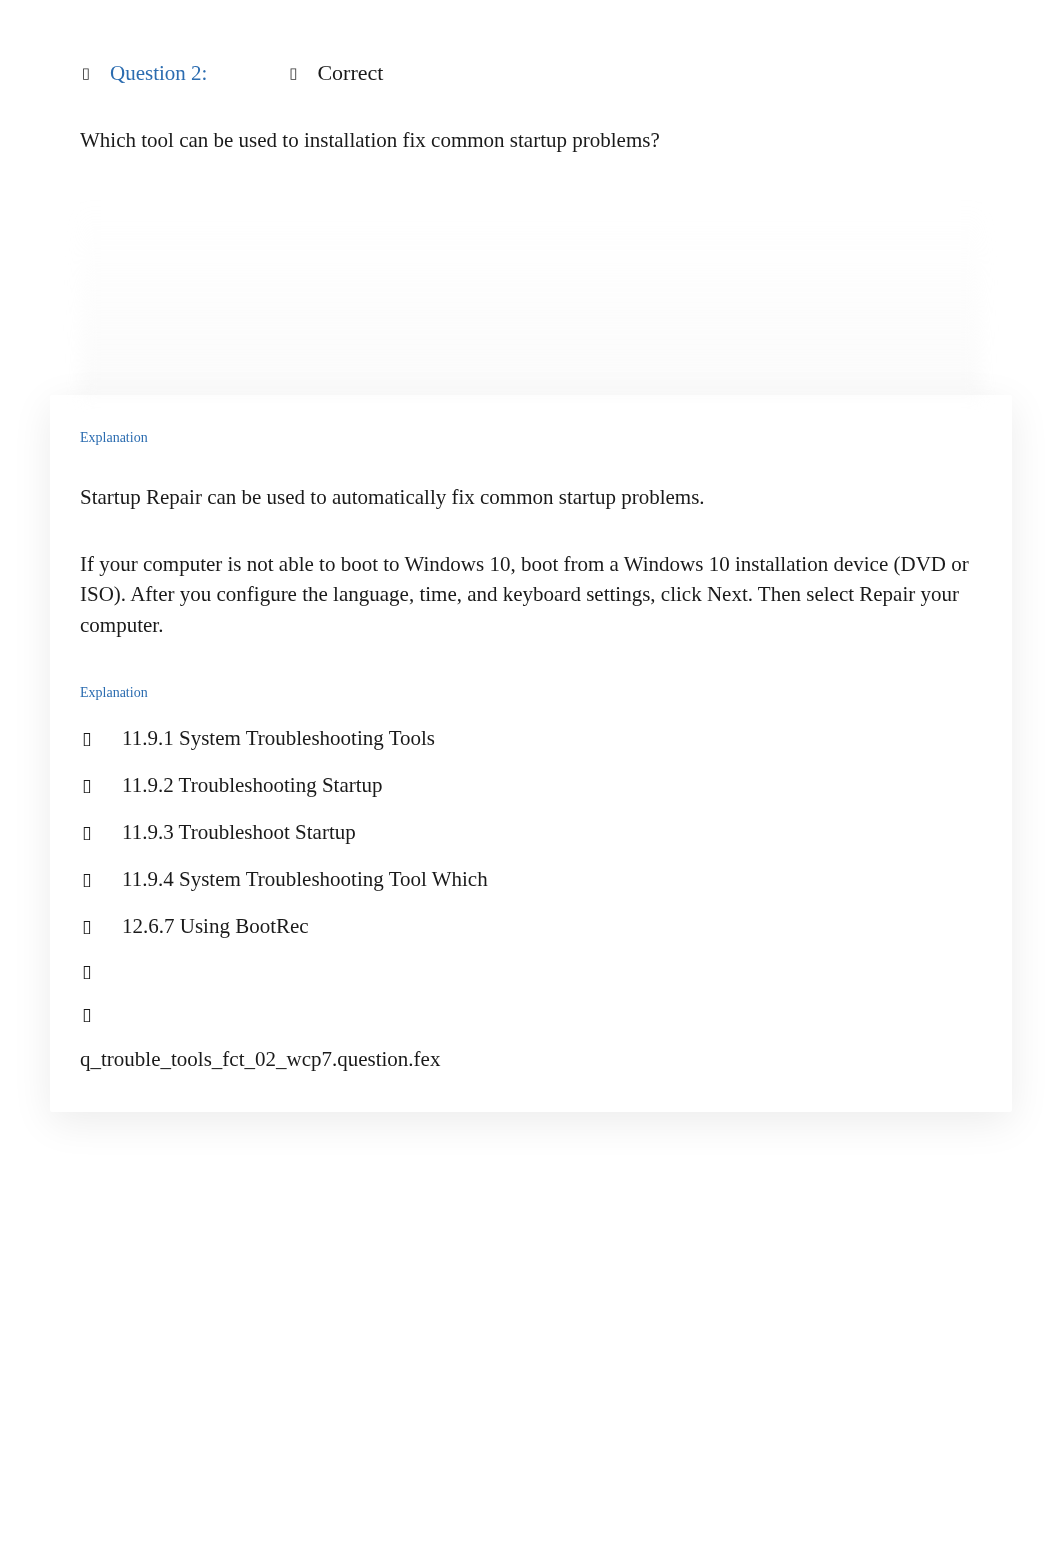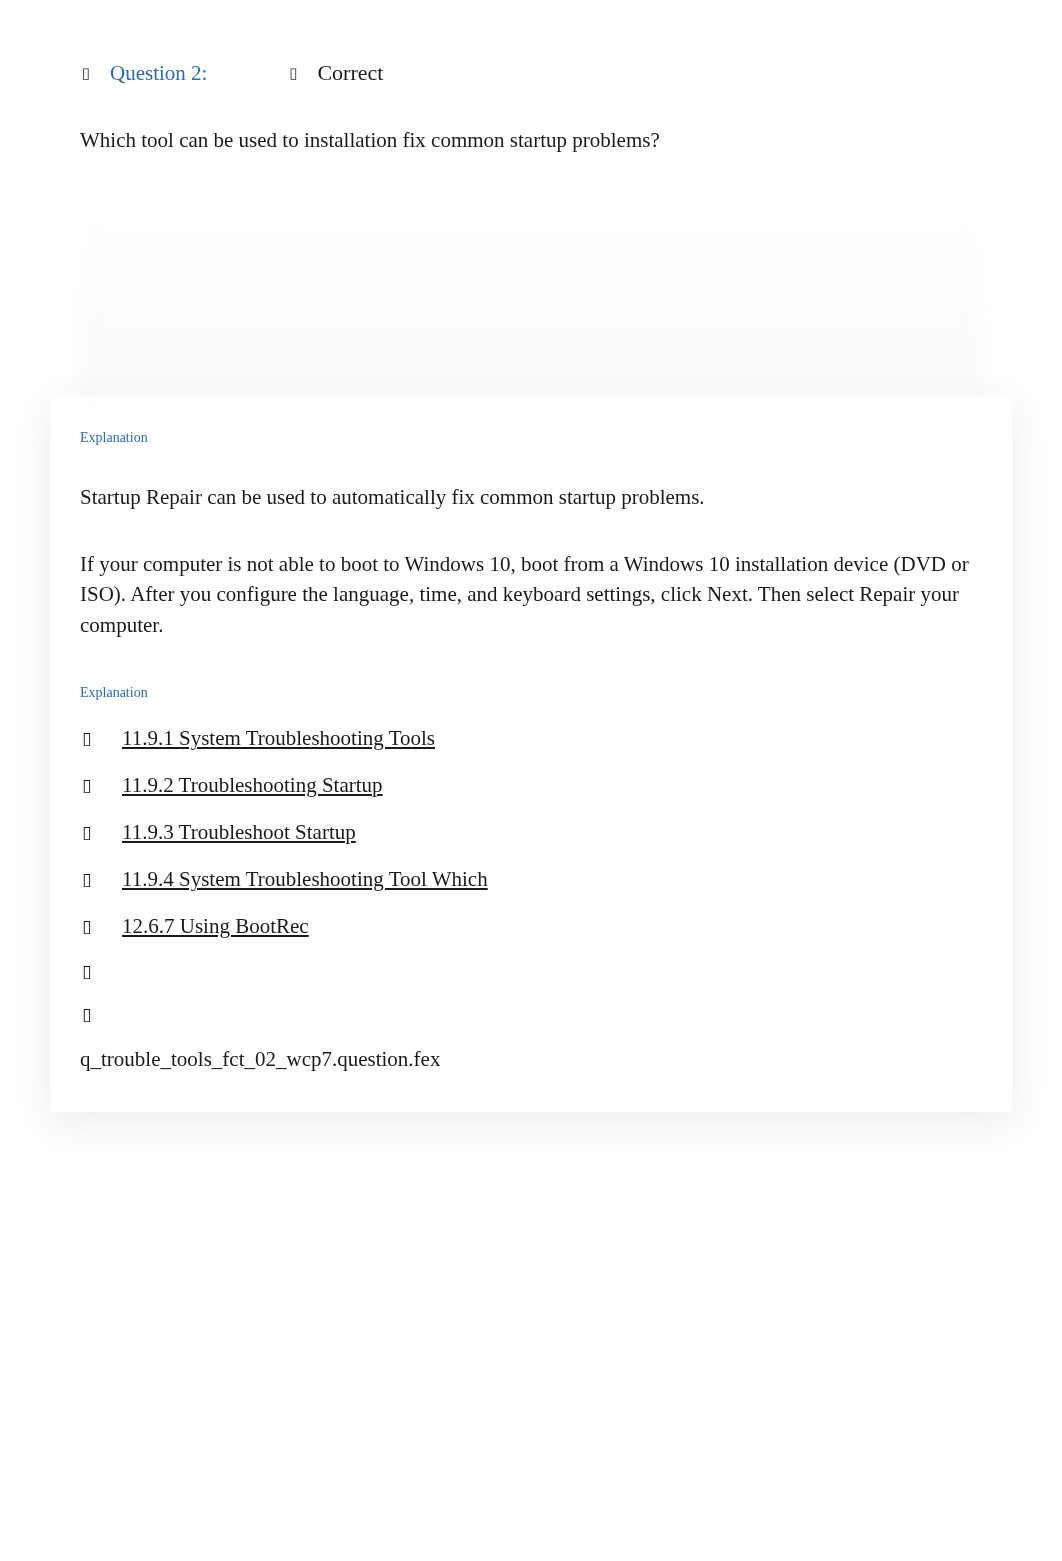--- a/index.html
+++ b/index.html
@@ -114,21 +114,20 @@
       font-family: Arial, sans-serif;
       font-size: 17px;
       color: #1a1a1a;
       width: 14px;
       text-align: center;
     }
     
     .reference-text {
       color: #1a1a1a;
       font-size: 21px;
-      text-decoration: underline;
     }
     
     .question-file {
       color: #1a1a1a;
       font-size: 21px;
       margin-top: 14px;
     }
   </style>
 </head>
 <body>

